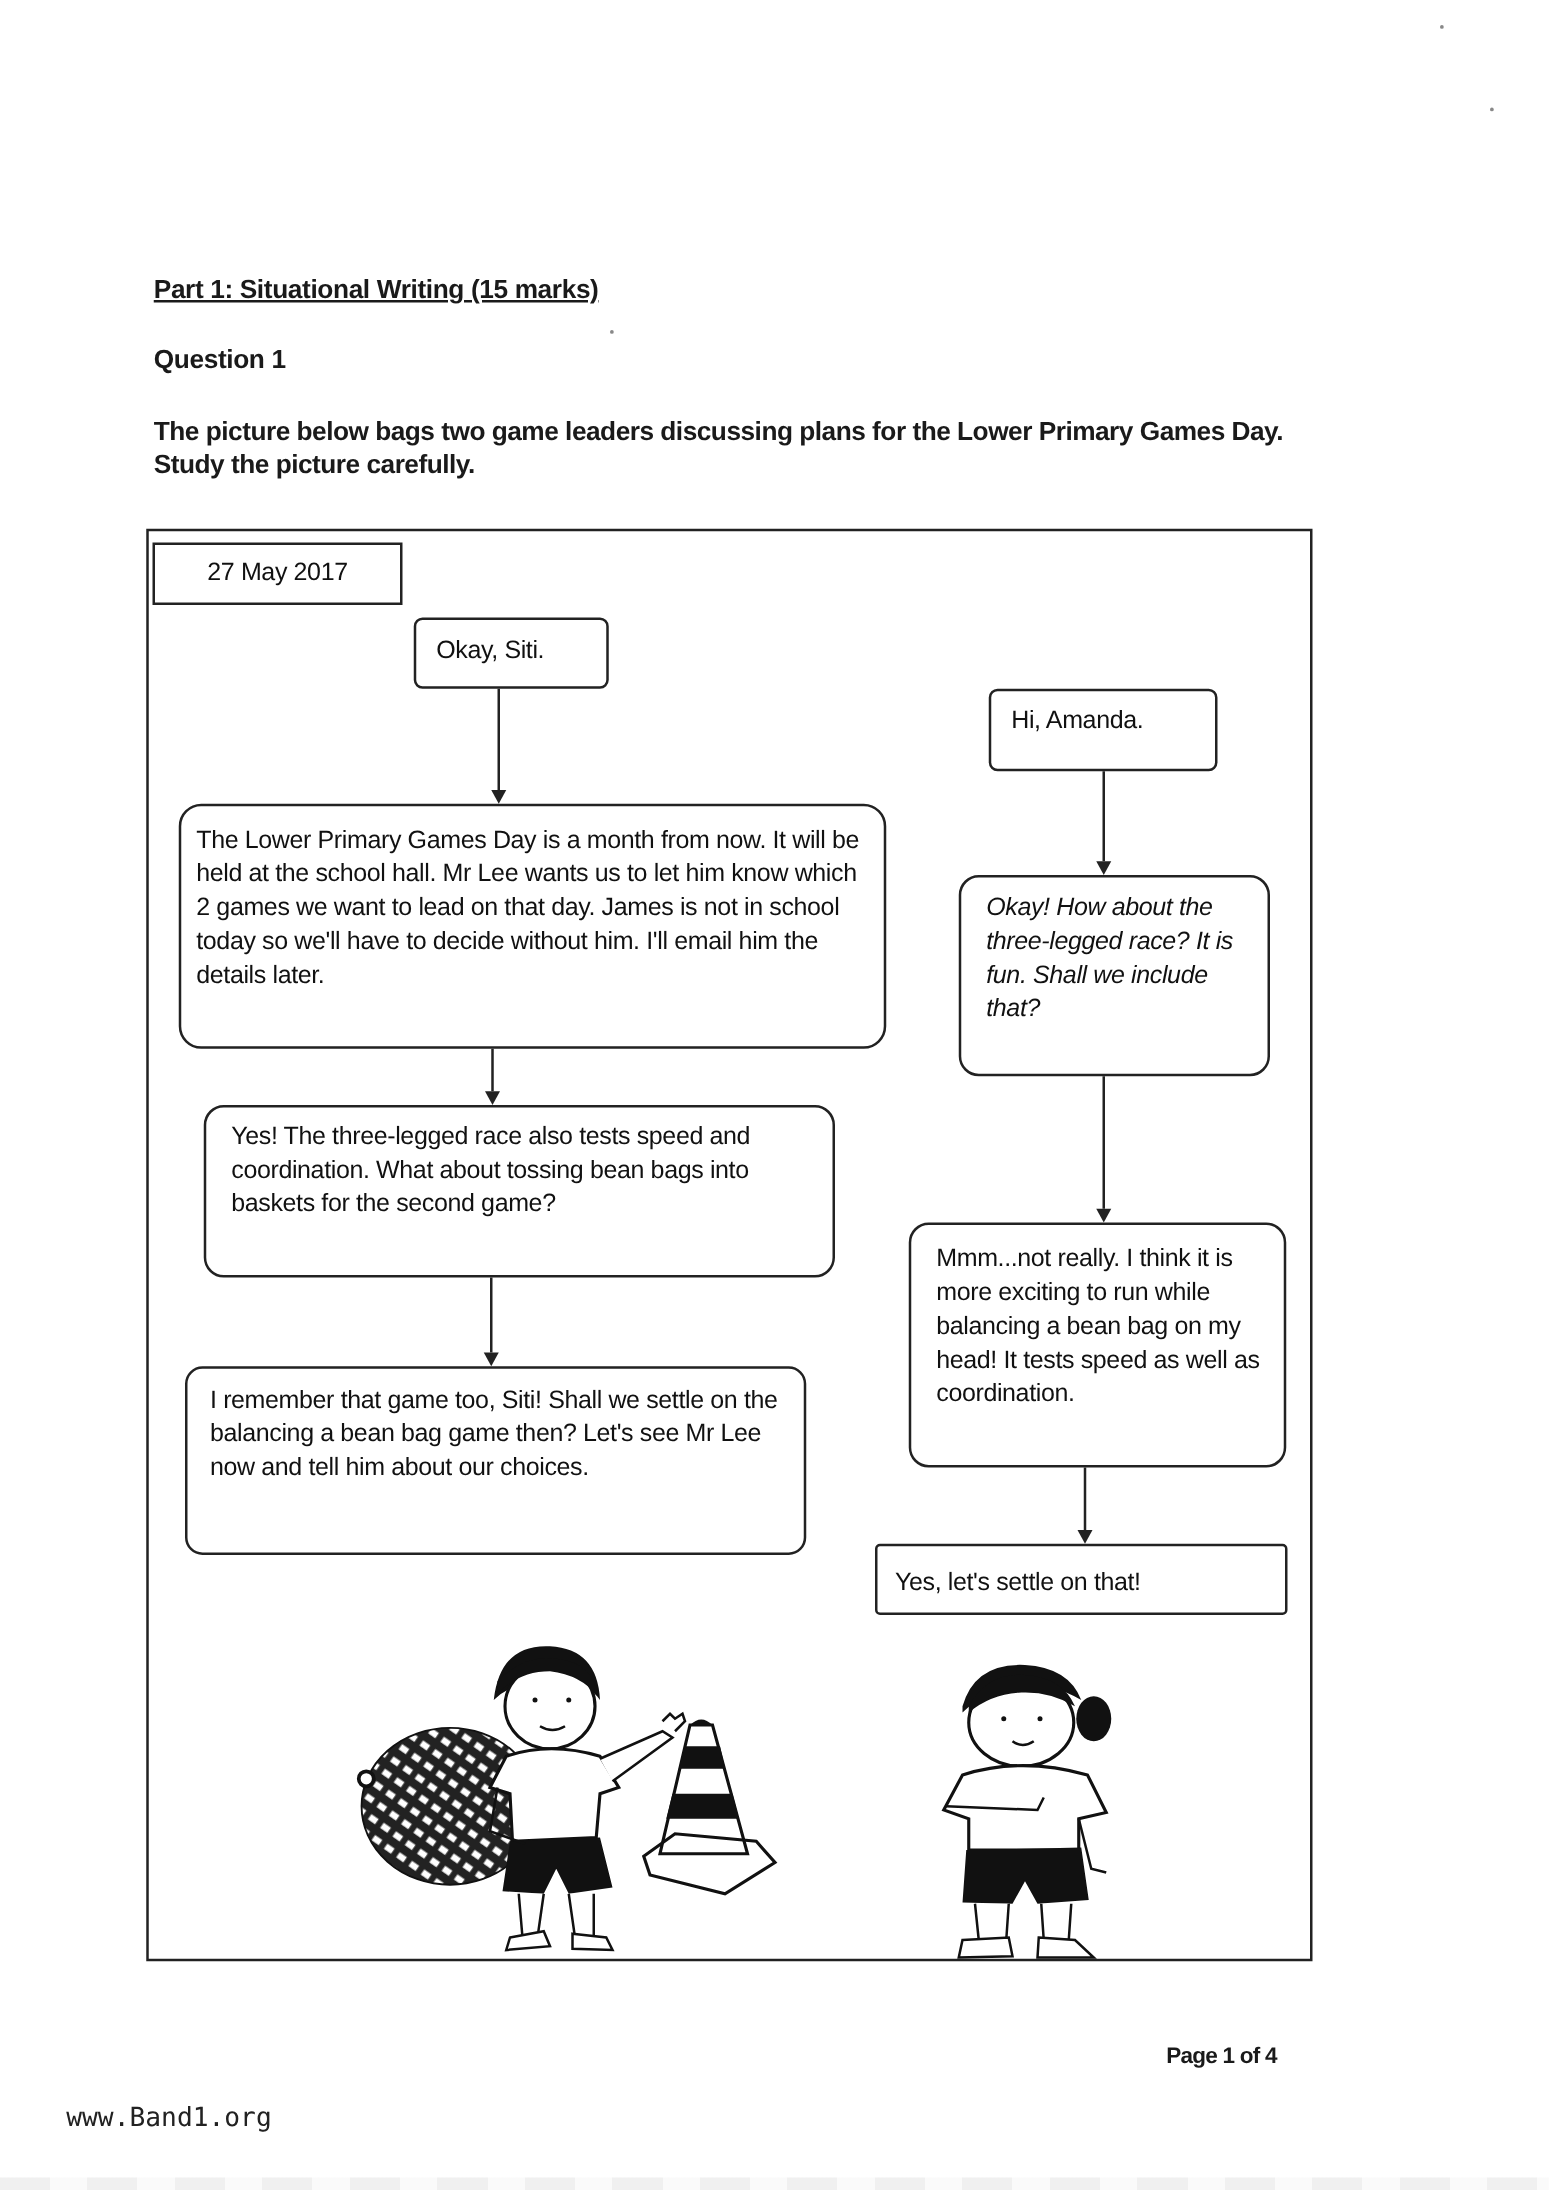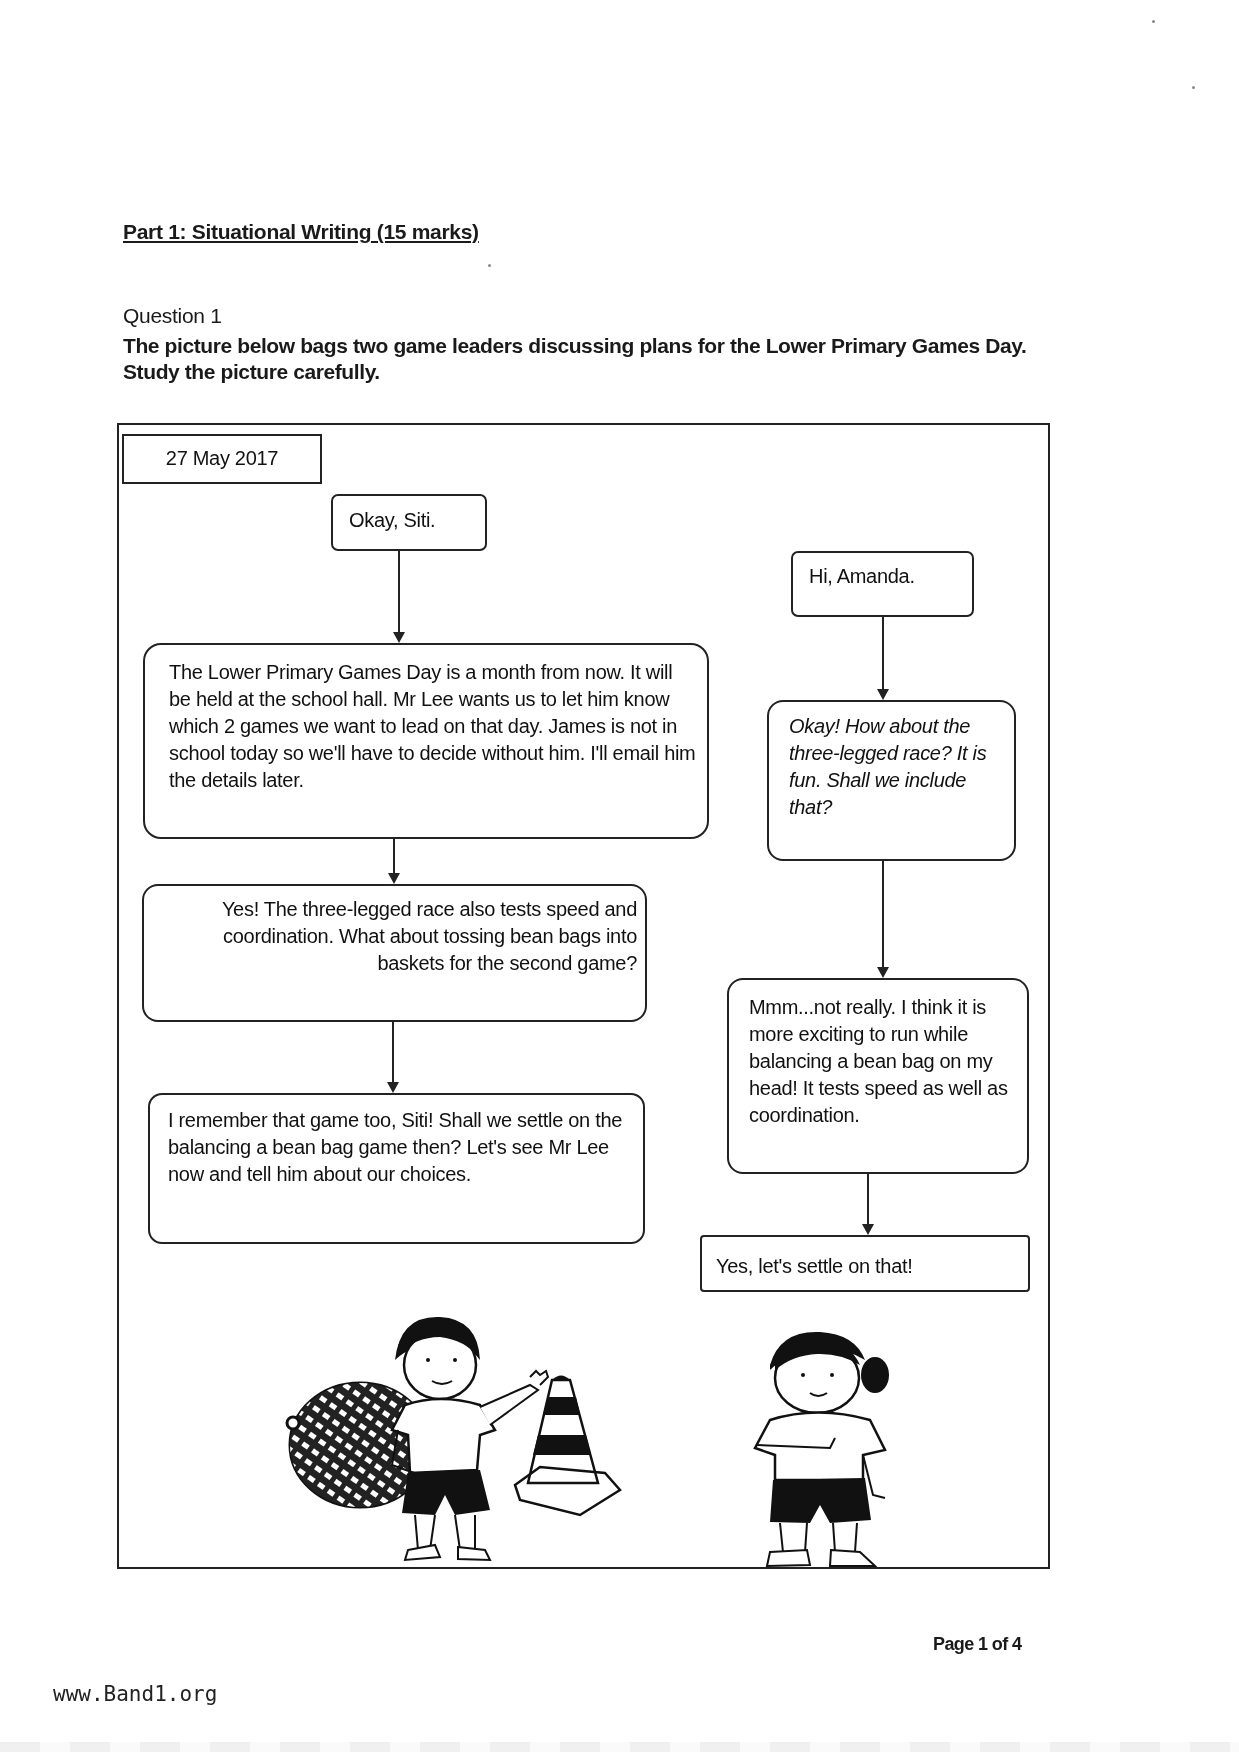--- a/index.html
+++ b/index.html
@@ -1,39 +1,39 @@
 <!DOCTYPE html>
 <html><head>
 <meta charset="utf-8">
 <style>
   html, body { margin: 0; padding: 0; background: #ffffff; }
   body { width: 1239px; height: 1754px; position: relative; overflow: hidden;
          font-family: "Liberation Sans", sans-serif; color: #1a1a1a; }
   .abs { position: absolute; }
   .heading { left: 123px; top: 220px; font-size: 21px; font-weight: bold;
              text-decoration: underline; letter-spacing: -0.3px; }
-  .qnum { left: 123px; top: 276px; font-size: 21px; font-weight: normal; letter-spacing: -0.3px; margin-top: 28px; }
+  .qnum { left: 123px; top: 276px; font-size: 21px; font-weight: bold; letter-spacing: -0.3px; }
   .intro { left: 123px; top: 333px; width: 920px; font-size: 21px; font-weight: bold;
            line-height: 26px; letter-spacing: -0.4px; }
   .frame { left: 117px; top: 423px; width: 933px; height: 1146px; border: 2px solid #222;
            box-sizing: border-box; }
   .box { position: absolute; border: 2px solid #222; box-sizing: border-box; background: #fff;
          font-size: 20px; line-height: 27px; letter-spacing: -0.3px; color: #111; }
   .date-box { left: 122px; top: 434px; width: 200px; height: 50px; border-radius: 0;
               text-align: center; padding-top: 9px; font-size: 20px; }
   .b-hello { left: 331px; top: 494px; width: 156px; height: 57px; border-radius: 7px;
              padding: 11px 0 0 16px; }
   .b-hi { left: 791px; top: 551px; width: 183px; height: 66px; border-radius: 7px;
           padding: 10px 0 0 16px; }
   .b-first { left: 143px; top: 643px; width: 566px; height: 196px; border-radius: 18px;
-             padding: 14px 10px 0 24px; }
+             padding: 14px 10px 0 12px; }
   .b-okay { left: 767px; top: 700px; width: 249px; height: 161px; border-radius: 16px;
             padding: 11px 8px 0 20px; font-style: italic; }
-  .b-yes3 { left: 142px; top: 884px; width: 505px; height: 138px; border-radius: 16px;
-            padding: 10px 8px 0 20px; text-align: right; }
+  .b-yes3 { left: 163px; top: 884px; width: 505px; height: 138px; border-radius: 16px;
+            padding: 10px 8px 0 20px; }
   .b-mmm { left: 727px; top: 978px; width: 302px; height: 196px; border-radius: 16px;
            padding: 14px 8px 0 20px; }
   .b-remember { left: 148px; top: 1093px; width: 497px; height: 151px; border-radius: 14px;
                 padding: 12px 8px 0 18px; }
   .b-settle { left: 700px; top: 1235px; width: 330px; height: 57px; border-radius: 4px;
               padding: 16px 0 0 14px; }
   .vline { position: absolute; width: 2px; background: #222; }
   .arrowhead { position: absolute; width: 0; height: 0; border-left: 6px solid transparent;
                border-right: 6px solid transparent; border-top: 11px solid #222; }
   .page-num { left: 933px; top: 1634px; font-size: 18px; font-weight: bold; letter-spacing: -0.6px; }

